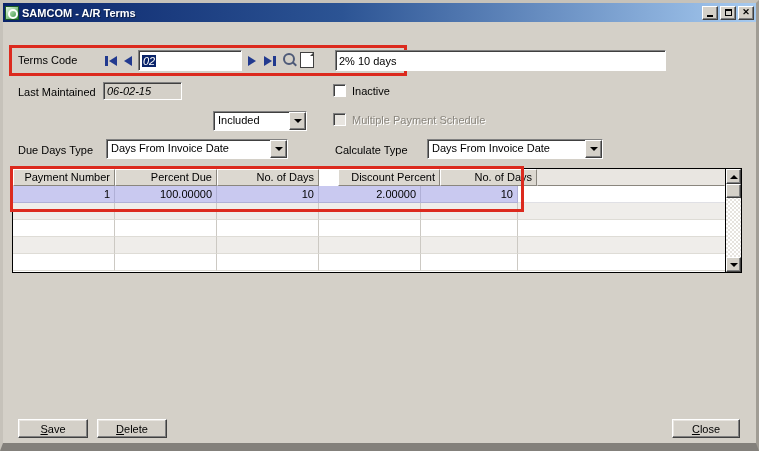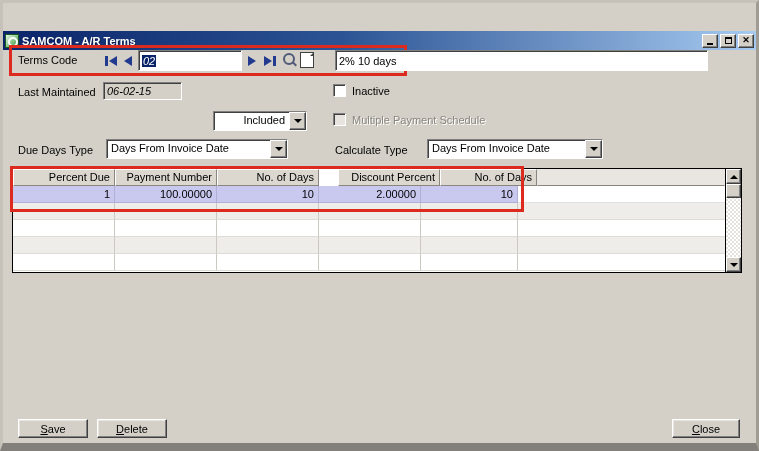--- a/index.html
+++ b/index.html
@@ -10,21 +10,21 @@
   html,body{background:#777; font-family:"Liberation Sans",sans-serif;}
   .screen{
     position:relative; width:759px; height:451px; background:var(--face);
     border-left:3px solid #c6c2ba; border-top:3px solid #c6c2ba;
     border-right:3px solid #a09c94; border-bottom:8px solid #83807b;
     font-size:11px; color:#000; overflow:hidden;
   }
   
   .titlebar{position:absolute; left:0; top:0; right:0; height:19px;
     background:linear-gradient(to right,#0a246a 0%,#2c5494 45%,#a6caf0 100%);
-    display:flex; align-items:center; padding:0 2px; gap:3px;margin-top:28px;}
+    display:flex; align-items:center; padding:0 2px; gap:3px;}
   .appicon{width:14px; height:14px; background:linear-gradient(135deg,#e8f5e8 0%,#9fd49f 40%,#2f8b3a 100%);
     border:1px solid #1c5a24; position:relative; flex:0 0 auto;}
   .appicon::after{content:""; position:absolute; left:2px; top:2px; width:6px; height:6px;
     border:2px solid #fff; border-radius:50%;}
   .title-text{color:#fff; font-weight:bold; font-size:11px; flex:1 1 auto;
     white-space:nowrap; overflow:hidden; text-shadow:1px 1px 0 rgba(0,0,0,.4);}
   .winbtns{display:flex; gap:2px; flex:0 0 auto;}
   .winbtn{width:16px; height:14px; background:var(--face);
     border:1px solid; border-color:var(--lt) var(--dk) var(--dk) var(--lt);
     box-shadow:inset -1px -1px 0 var(--md);
@@ -150,30 +150,30 @@
   <div class="navbtn" style="left:243px;">
     <span class="tri-r"></span>
   </div>
   <div class="navbtn" style="left:259px;">
     <span class="tri-r"></span>
       <span class="vbar"></span>
   </div>
   <div class="finder" style="left:278px;"></div>
   <div class="newdoc" style="left:297px;"></div>
 
-  <input class="textinput" style="left: 332px; top: 47px; width: 373px; height: 21px;" value="2% 10 days">
+  <input class="textinput" style="left: 332px; top: 47px; width: 331px; height: 21px;" value="2% 10 days">
 
   <span class="label" style="left:15px; top:83px;">Last Maintained</span>
   <div class="textbox sunken disabled" style="left:100px; top:79px; width:79px; height:18px;">
     <span>06-02-15</span>
   </div>
   <span class="checkbox" style="left:330px; top:81px;"></span>
   <span class="label" style="left:349px; top:82px;">Inactive</span>
 
-  <div class="combo" style="left:210px; top:108px; width:94px; height:20px;text-align:right;">
+  <div class="combo" style="left:210px; top:108px; width:94px; height:20px;">
     <span class="combo-text">Included</span>
     <span class="combo-btn">
         <span class="arr-down"></span>
       </span>
   </div>
   <span class="checkbox disabled" style="left:330px; top:110px;"></span>
   <span class="label dis-label" style="left:349px; top:111px;">Multiple Payment Schedule</span>
 
   <span class="label" style="left:15px; top:141px;">Due Days Type</span>
   <div class="combo" style="left:103px; top:136px; width:182px; height:20px;">
@@ -186,22 +186,22 @@
   <div class="combo" style="left:424px; top:136px; width:176px; height:20px;">
     <span class="combo-text">Days From Invoice Date</span>
     <span class="combo-btn">
         <span class="arr-down"></span>
       </span>
   </div>
 
   <div class="grid">
     <div class="grid-main">
       <div class="ghrow">
+          <div class="ghc" style="width: 102px;">Payment Number</div>
           <div class="ghc" style="width: 102px;">Percent Due</div>
-          <div class="ghc" style="width: 102px;">Payment Number</div>
           <div class="ghc" style="width: 102px;">No. of Days</div>
           <div class="ghc" style="width: 102px; margin-left: 19px;">Discount Percent</div>
           <div class="ghc" style="width: 97px;">No. of Days</div>
           <div class="ghc filler"></div>
         </div>
       <div>
           <div class="grow selected">
             <div class="gc" style="width: 102px;">1</div>
             <div class="gc" style="width: 102px;">100.00000</div>
             <div class="gc" style="width: 102px;">10</div>

